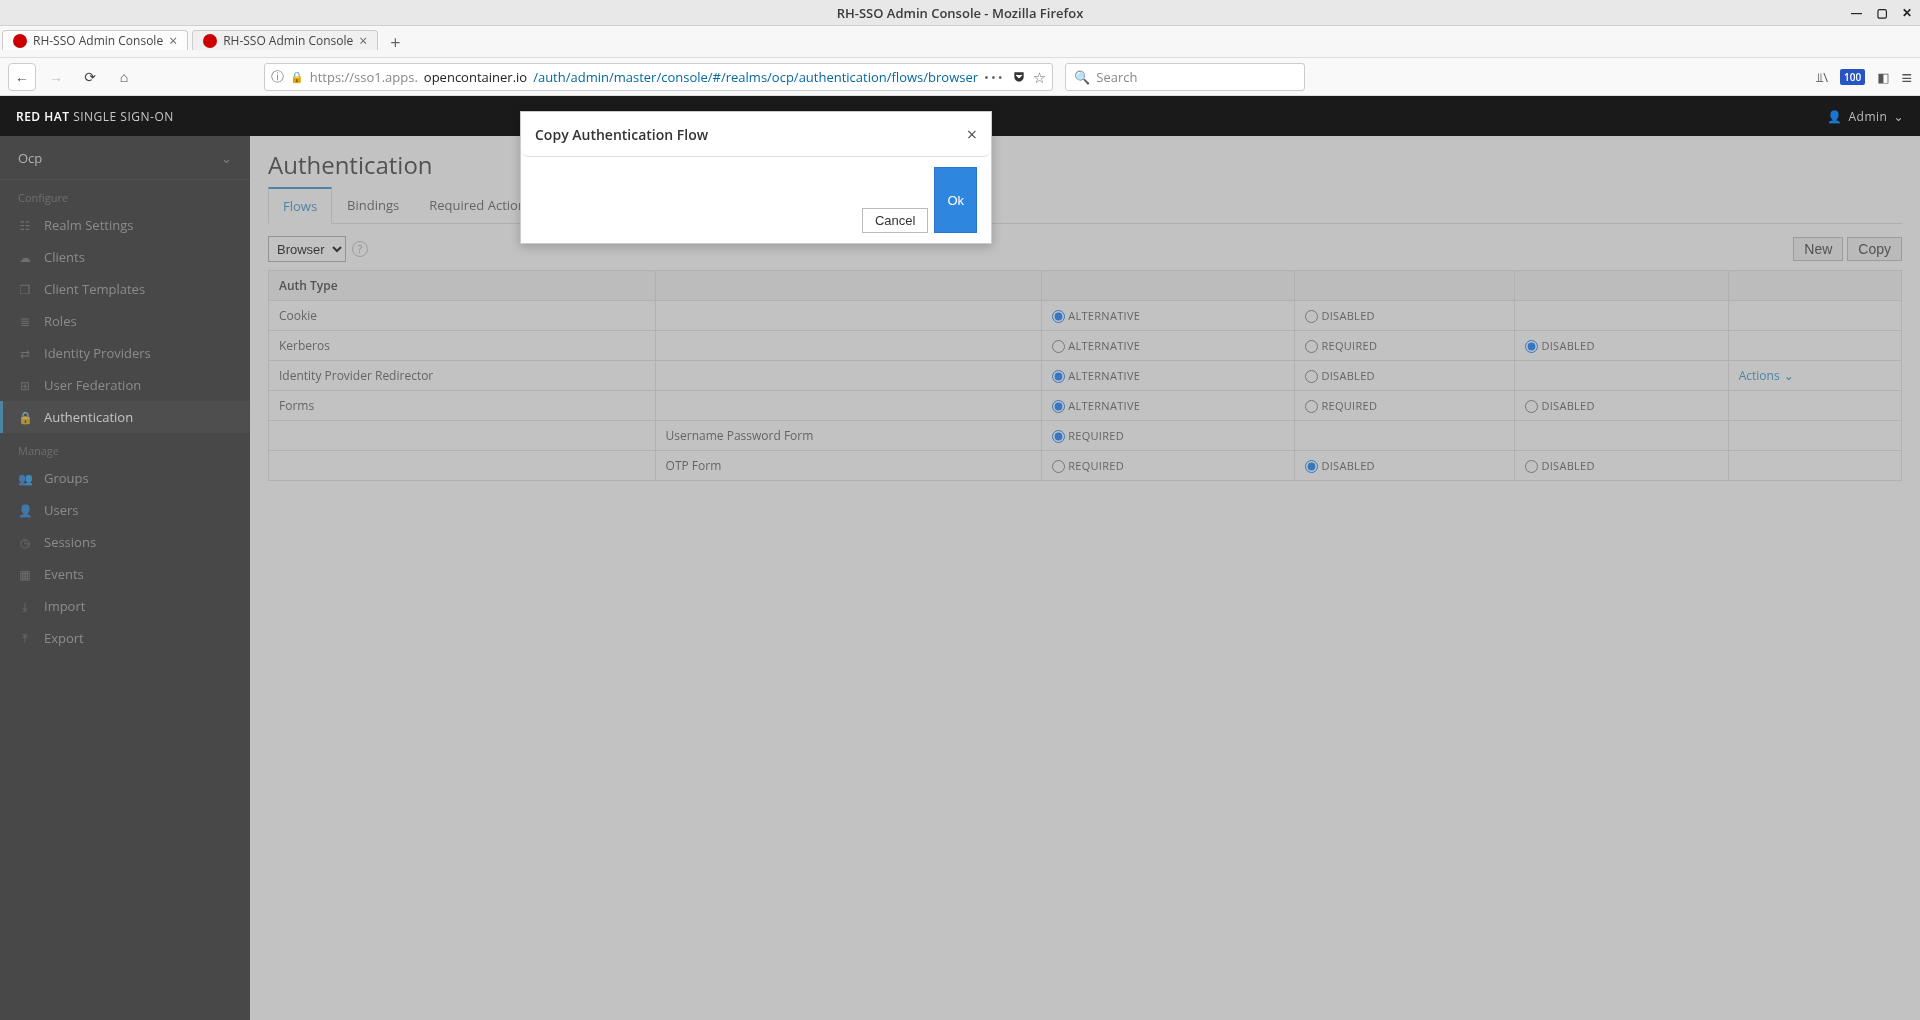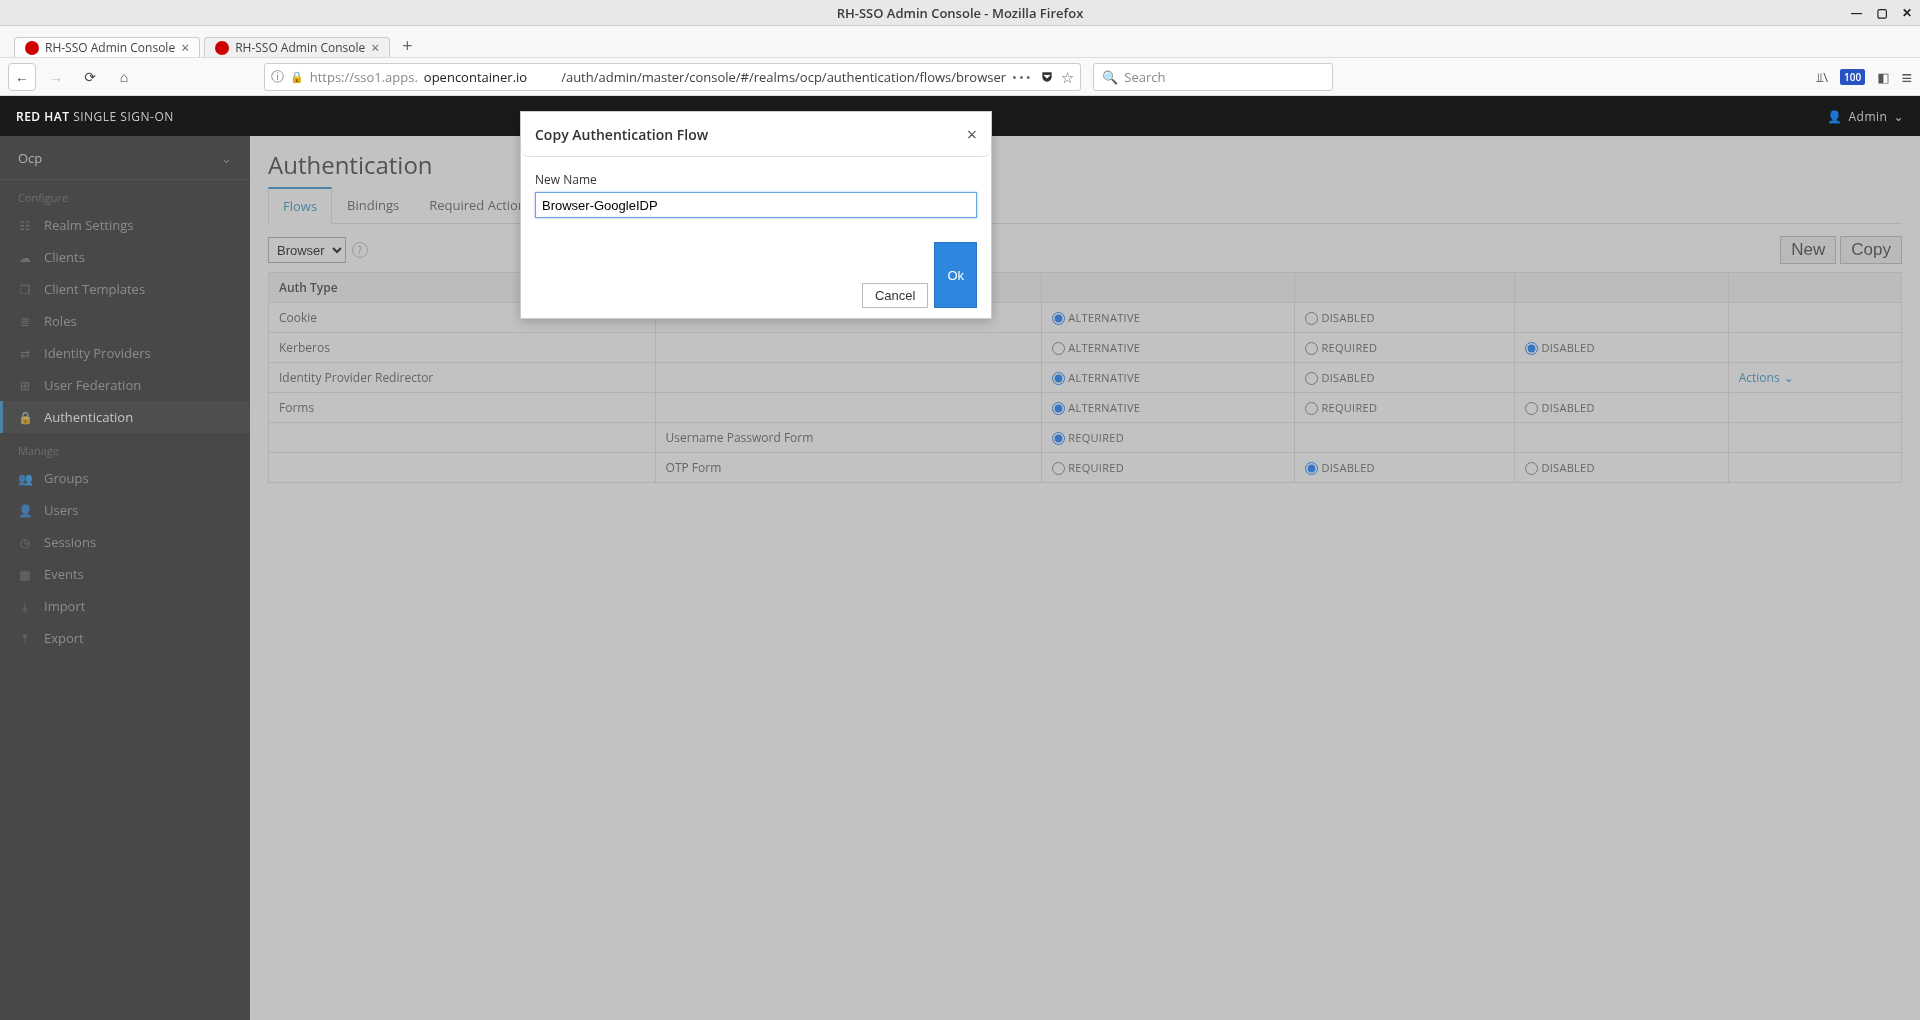--- a/index.html
+++ b/index.html
@@ -35,22 +35,22 @@
     font-size: 12px;
     color: #222;
   }
 
   
   .tabstrip {
     height: 32px;
     background: #f7f7f7;
     border-bottom: 1px solid #ddd;
     display: flex;
-    align-items: flex-end;
-    padding-left: 14px;
+    align-items: flex-start;
+    padding-left: 2px;
   }
   .browser-tab {
     display: flex;
     align-items: center;
     gap: 6px;
     padding: 0 10px;
     border: 1px solid #ccc;
     border-bottom: none;
     border-top-left-radius: 4px;
     border-top-right-radius: 4px;
@@ -151,21 +151,21 @@
   .tabs{border-bottom:1px solid #ddd;display:flex;gap:0;}
   .tab{
     padding:8px 14px;color:#555;font-size:13px;cursor:pointer;border:1px solid transparent;
   }
   .tab.active{color:#2b8ecb;border:1px solid #ddd;border-bottom:1px solid #fff;border-top:2px solid #2b8ecb;margin-bottom:-1px;background:#fff;}
 
   .flow-controls{display:flex;align-items:center;margin-top:12px;gap:6px;justify-content:space-between;}
   .flow-select{height:26px;border:1px solid #aaa;background:#fff;padding:0 4px;font-size:13px;}
   .help{color:#999;width:16px;height:16px;border:1px solid #bbb;border-radius:50%;display:inline-flex;align-items:center;justify-content:center;font-size:10px;}
   .flow-actions{margin-left:auto;display:flex;gap:4px;}
-  .btn-grey{border:1px solid #bbb;background:#f0f0f0;padding:3px 10px;font-size:17px;color:#333;cursor:pointer;}
+  .btn-grey{border:1px solid #bbb;background:#f0f0f0;padding:3px 10px;font-size:14px;color:#333;cursor:pointer;}
 
   table.auth{width:100%;border-collapse:collapse;margin-top:8px;font-size:12px;}
   table.auth th{background:#f5f5f5;border:1px solid #e0e0e0;text-align:left;padding:6px 10px;font-weight:600;color:#333;}
   table.auth td{border:1px solid #e0e0e0;padding:6px 10px;color:#555;vertical-align:middle;}
   .radio-cell{white-space:nowrap;}
   .radio-cell input{vertical-align:middle;margin-right:3px;}
   .radio-label{font-size:11px;letter-spacing:.3px;color:#555;}
   .actions-link{color:#2b8ecb;font-size:12px;display:inline-flex;align-items:center;gap:4px;}
 
   
@@ -222,21 +222,21 @@
   <div class="nav-btn">←</div>
   <div class="nav-btn noborder" style="color:#bbb;">→</div>
   <div class="nav-btn noborder">⟳</div>
   <div class="nav-btn noborder">⌂</div>
 
   <div class="urlbar">
     <span style="color:#888;">ⓘ</span>
     <span class="lock">🔒</span>
     <span style="color:#888;">https://sso1.apps.</span>
       <span class="domain">opencontainer.io</span>
-      <span style="color:#404040;margin-left:28px;">/auth/admin/master/console/#/realms/ocp/authentication/flows/browser</span>
+      <span style="color:#0369a1;">/auth/admin/master/console/#/realms/ocp/authentication/flows/browser</span>
     <span class="dots">•••</span>
     <svg class="pocket" viewBox="0 0 24 24">
         <path fill="#333" d="M4 4h16v8a8 8 0 01-16 0V4zm4 5l4 4 4-4" stroke="#fff" stroke-width="2"></path>
       </svg>
     <span class="star">☆</span>
   </div>
 
   <div class="searchbar">
     <span>🔍</span>
     <span>Search</span>
@@ -412,21 +412,17 @@
   </div>
 </div>
 
 <div class="overlay"></div>
 
 <div class="modal">
   <div class="modal-header">
     <span>Copy Authentication Flow</span>
     <span class="x">×</span>
   </div>
-  <div class="modal-body">
-    <label>New Name</label>
-    <input type="text" value="Browser-GoogleIDP" style="">
-  </div>
   <div class="modal-footer">
     <button class="btn-default">Cancel</button>
     <button class="btn-primary">Ok</button>
   </div>
 </div>
 
 </body></html>

